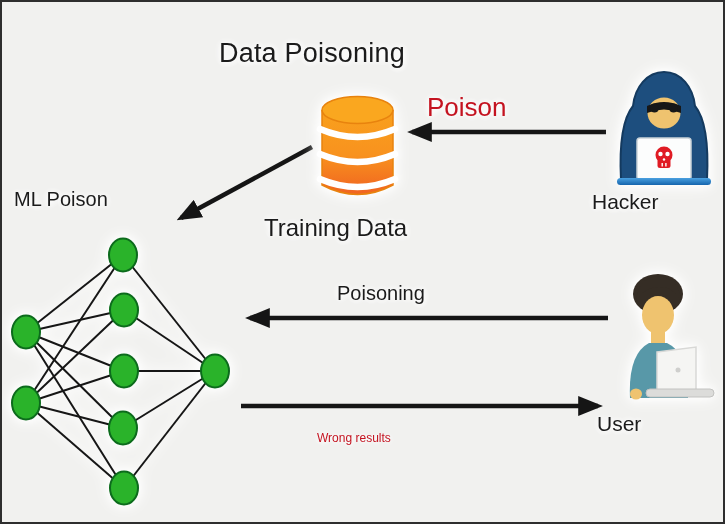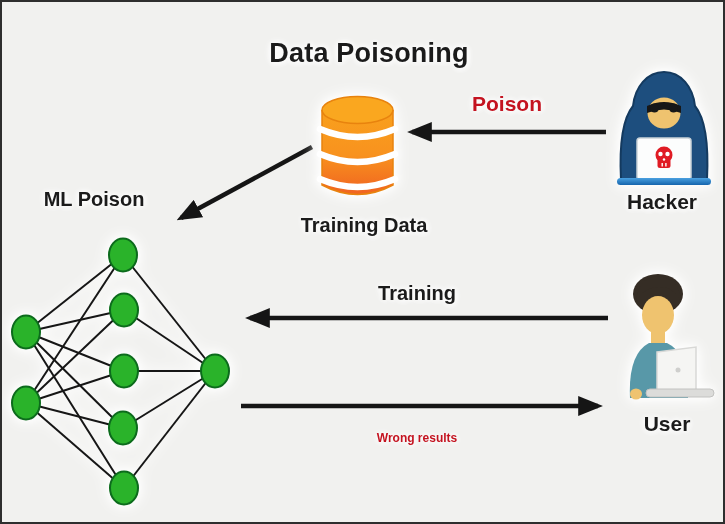--- a/index.html
+++ b/index.html
@@ -13,33 +13,32 @@
     overflow: hidden;
   }
   .art {
     position: absolute;
     left: 0; top: 0;
     width: 721px; height: 520px;
     display: block;
   }
   .lbl {
     position: absolute;
-    text-align: center;
-    font-weight: bold;
+    font-weight: normal;
     color: var(--text, #1b1b1b);
     text-shadow: 0 0 6px #fff, 0 0 10px #fff, 1px 1px 6px #fff;
     white-space: nowrap;
   }
   .lbl.red { color: var(--red_label, #c81425); }
   .title {
     left: 217px; top: 36px; width: 300px;
     font-size: 27px; letter-spacing: 0.2px;
   }
-  .poison-label        { left: 425px; top: 90px;  width: 160px; font-size: 21px; }
-  .training-data-label { left: 262px; top: 212px; width: 200px; font-size: 20px; }
+  .poison-label        { left: 425px; top: 90px;  width: 160px; font-size: 26px; }
+  .training-data-label { left: 262px; top: 212px; width: 200px; font-size: 24px; }
   .hacker-label        { left: 590px; top: 188px; width: 140px; font-size: 21px; }
   .ml-model-label      { left: 12px;  top: 186px; width: 160px; font-size: 20px; }
   .inference-label     { left: 335px; top: 280px; width: 160px; font-size: 20px; }
   .wrong-results-label { left: 315px; top: 429px; width: 200px; font-size: 12px; }
   .user-label          { left: 595px; top: 410px; width: 140px; font-size: 21px; }
 
   .glow { filter: drop-shadow(0 0 4px #ffffff) drop-shadow(0 0 8px #ffffff); }
 
   .arrow-line { stroke: var(--arrow, #151515); stroke-width: 4.5; fill: none; }
   .arrow-head { fill: var(--arrow, #151515); }
@@ -170,16 +169,16 @@
       <circle cx="676" cy="368" r="2.5" fill="#cfcfcd"></circle>
       <rect class="user-base" x="644" y="387" width="68" height="8" rx="4"></rect>
     </g>
   </svg>
 
   <div class="lbl title">Data Poisoning</div>
   <div class="lbl red poison-label">Poison</div>
   <div class="lbl training-data-label">Training Data</div>
   <div class="lbl hacker-label">Hacker</div>
   <div class="lbl ml-model-label">ML Poison</div>
-  <div class="lbl inference-label">Training</div>
+  <div class="lbl inference-label">Poisoning</div>
   <div class="lbl red wrong-results-label">Wrong results</div>
   <div class="lbl user-label">User</div>
 </div>
 
 </body></html>

